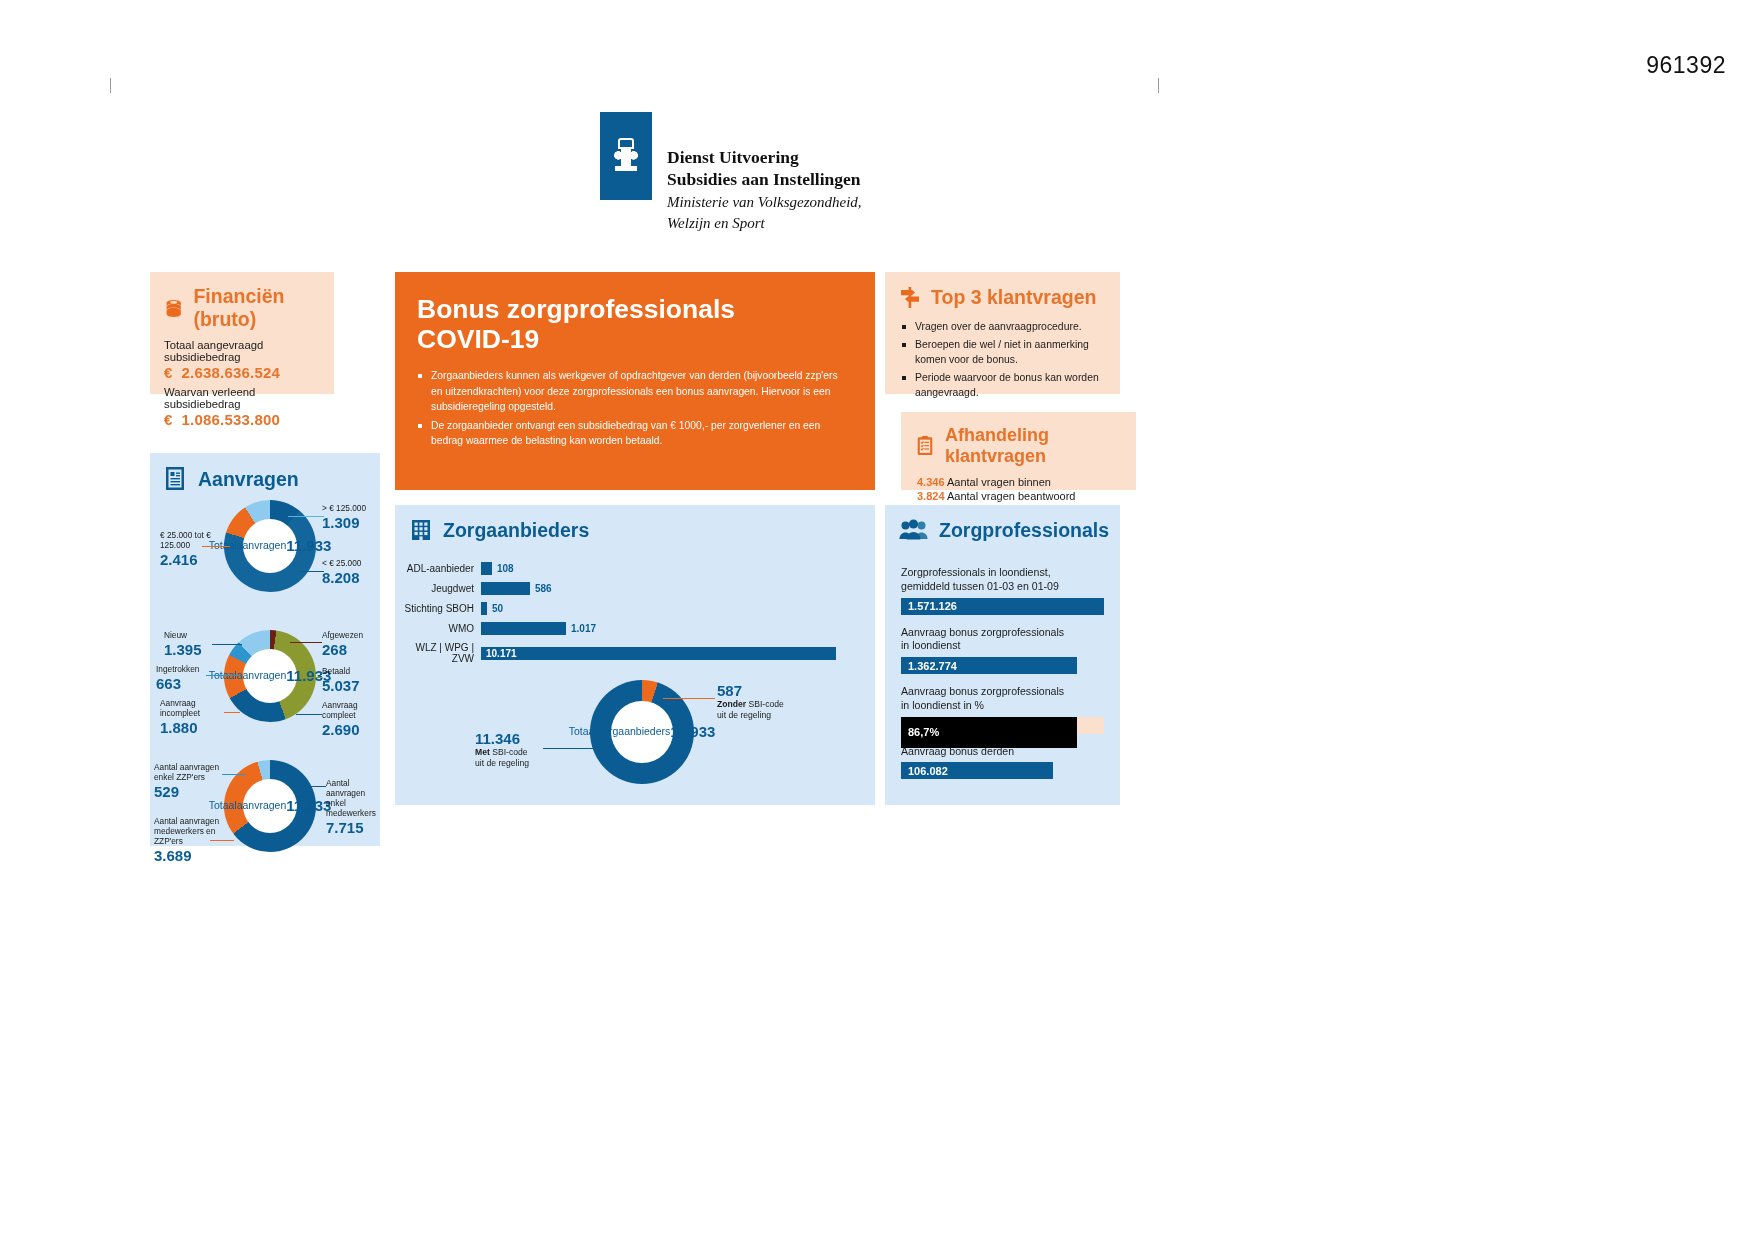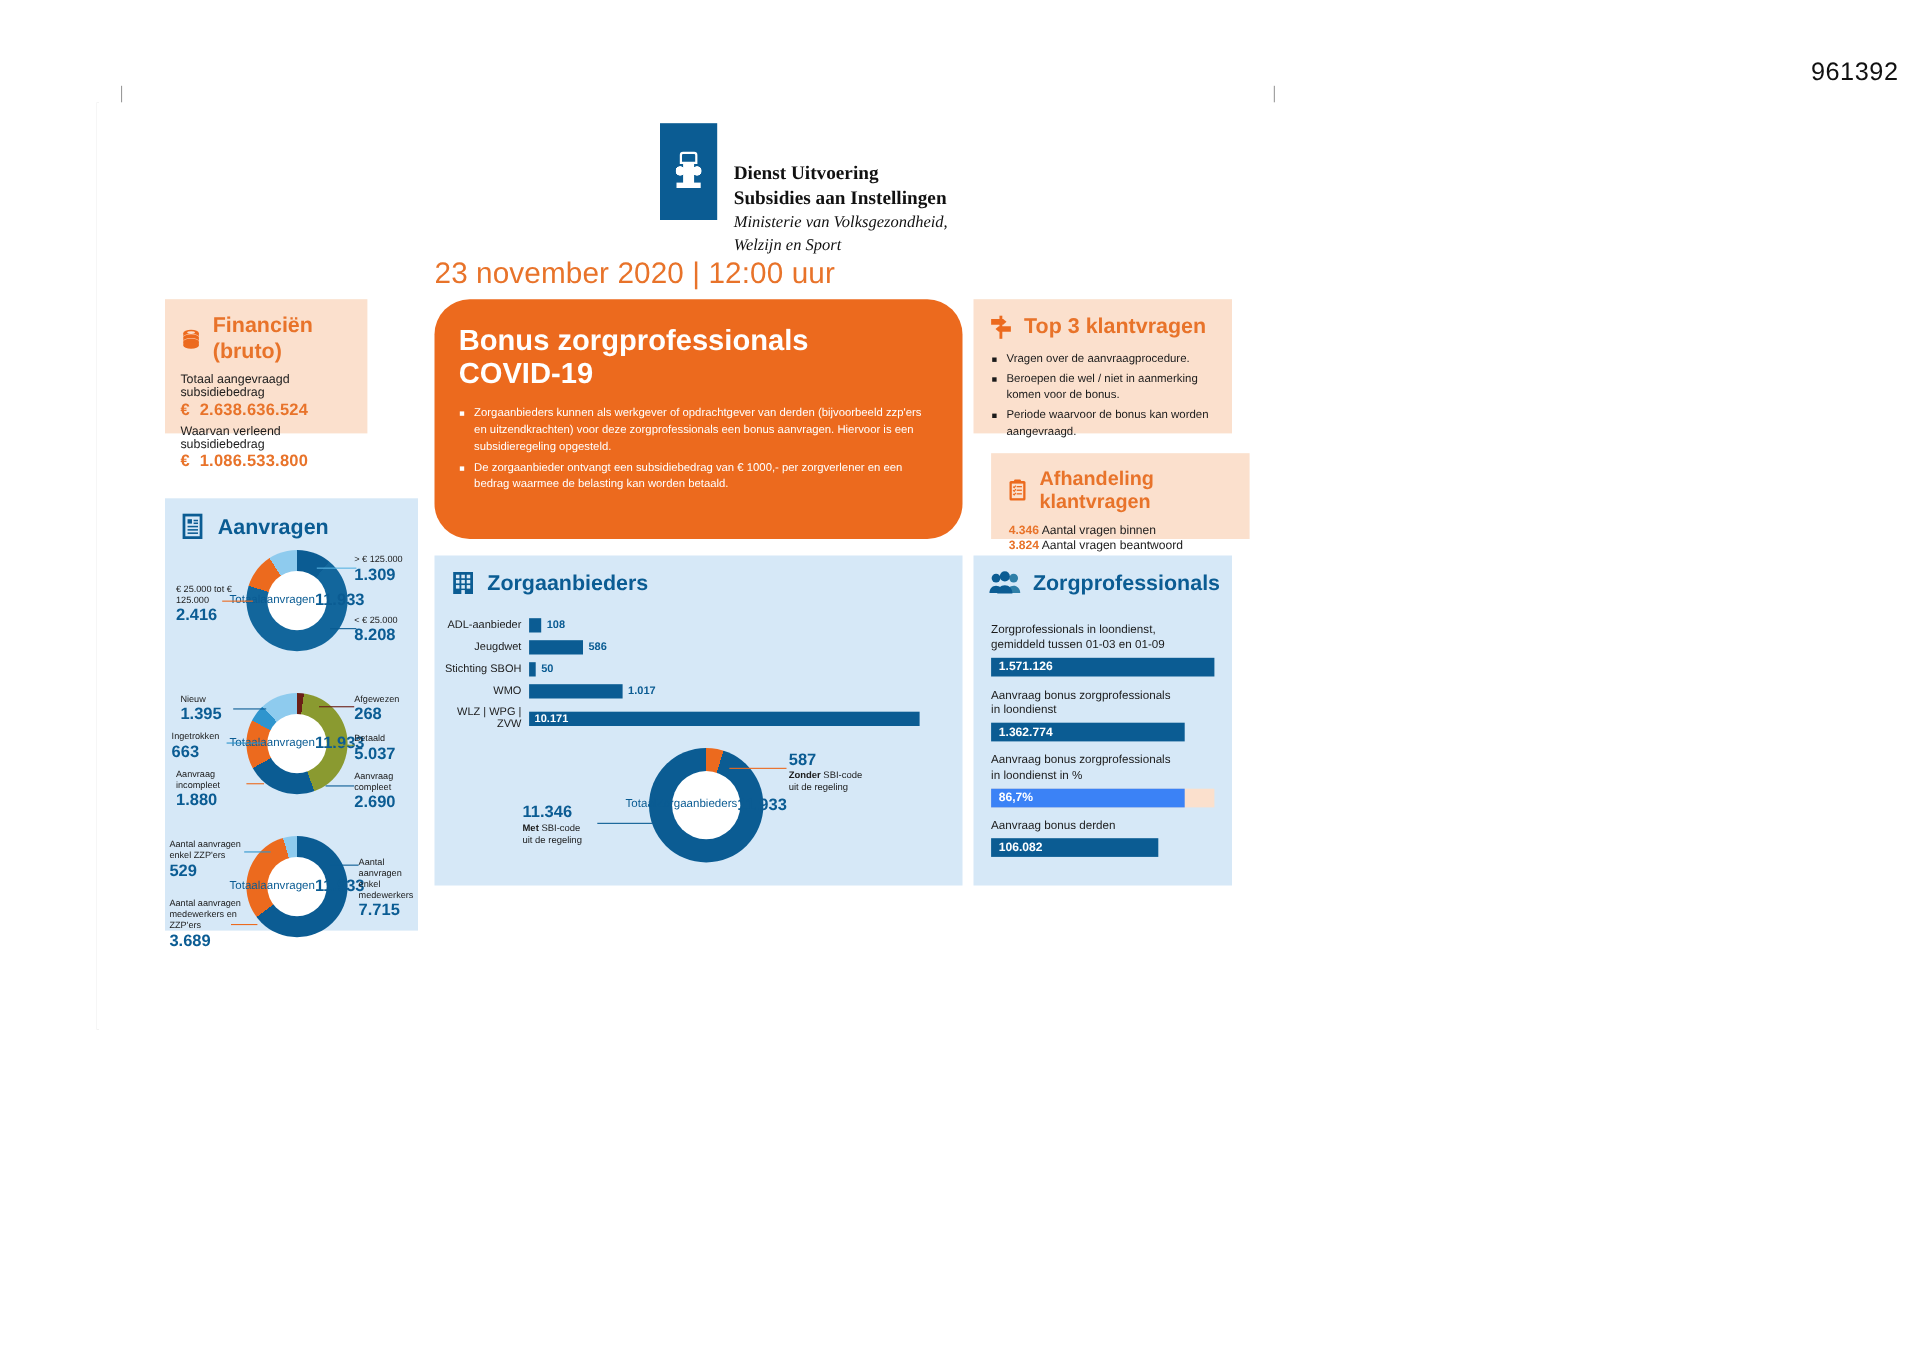--- a/index.html
+++ b/index.html
@@ -96,21 +96,21 @@
     border-radius:50%; background:#ffffff; display:flex; flex-direction:row;
     align-items:center; justify-content:center; line-height:1.12;
   }
   .hole .h1 { font-size:10.5px; color:#0b5c93; }
   .hole .h2 { font-size:15px; font-weight:700; color:#0b5c93; margin-top:1px;}
   .lab { position:absolute; font-size:8.3px; color:#1b1b1b; line-height:1.22; }
   .lab .num { font-size:15px; font-weight:700; color:#0b5c93; display:block; margin-top:1px;}
   .leader { position:absolute; height:1px; }
 
   
-  #main { left:395px; top:272px; width:480px; height:218px;border-radius:32px; }
+  #main { left:395px; top:272px; width:480px; height:218px; }
   .main-h { color:#fff; font-size:26.5px; font-weight:700; line-height:1.14; padding:22px 0 0 22px; }
   .main-ul { color:#fff; padding:14px 24px 0 22px; font-size:10.3px; line-height:1.5; }
   .main-ul li:before { background:#fff; }
 
   
   #zorga { left:395px; top:505px; width:480px; height:300px; }
   .barrow { display:flex; align-items:center; margin-bottom:7px; }
   .barlbl { width:86px; text-align:right; font-size:10px; color:#1b1b1b; padding-right:7px; }
   .barbody { display:flex; align-items:center; }
   .bar { height:13px; background:#0b5c93; }
@@ -121,21 +121,21 @@
   #afh  { left:885px; top:412px; width:235px; height:78px; }
   #zorgp{ left:885px; top:505px; width:235px; height:300px; }
 
   .afh-row { font-size:11px; color:#1b1b1b; margin-bottom:2px; }
   .afh-row b { color:#e8732a; font-weight:700; }
 
   .zp-lbl { font-size:10.6px; color:#1b1b1b; line-height:1.3; margin-bottom:4px; }
   .zp-bar { height:17px; background:#0b5c93; color:#fff; font-size:11px; font-weight:700;
             display:flex; align-items:center; padding-left:7px; margin-bottom:11px; }
   .zp-track { height:17px; background:#fbe0cd; margin-bottom:11px; position:relative; }
-  .zp-track .fill { position:absolute; left:0; top:0; height:17px; background:#3b82f6; color:#fff;
+  .zp-track .fill { position:absolute; left:0; top:0; height:31px; background:#000000; color:#fff;
                     font-size:11px; font-weight:700; display:flex; align-items:center; padding-left:7px; }
 </style>
 </head>
 <body>
 
 <div class="doc-id">961392</div>
 
 <div class="cmark" style="left:110px;top:78px;width:1px;height:22px;"></div>
 <div class="cmark" style="left:1158px;top:78px;width:1px;height:22px;"></div>
 <div class="cmark" style="left:110px;top:858px;width:1px;height:22px;"></div>
@@ -149,21 +149,20 @@
       <div class="crest"></div>
     </div>
     <div class="logo-text">
       <div class="l1">Dienst Uitvoering</div>
       <div class="l1">Subsidies aan Instellingen</div>
       <div class="l2">Ministerie van Volksgezondheid,</div>
       <div class="l2">Welzijn en Sport</div>
     </div>
   </div>
 
-  <div class="date-line" style="left:307px;top:140px;">23 november 2020 | 12:00 uur</div>
 
   <div class="panel peach" id="fin" style="left:62px;top:179px;">
     <div class="ph">
       <svg width="22" height="22" viewBox="0 0 22 22">
         <ellipse cx="11" cy="5" rx="8" ry="3.2" fill="#ec6a1e"></ellipse>
         <rect x="3" y="5" width="16" height="4" fill="#ec6a1e"></rect>
         <ellipse cx="11" cy="9" rx="8" ry="3.2" fill="#fbe0cd"></ellipse>
         <ellipse cx="11" cy="9.5" rx="8" ry="3.2" fill="#ec6a1e"></ellipse>
         <rect x="3" y="9.5" width="16" height="4" fill="#ec6a1e"></rect>
         <ellipse cx="11" cy="13.5" rx="8" ry="3.2" fill="#fbe0cd"></ellipse>

